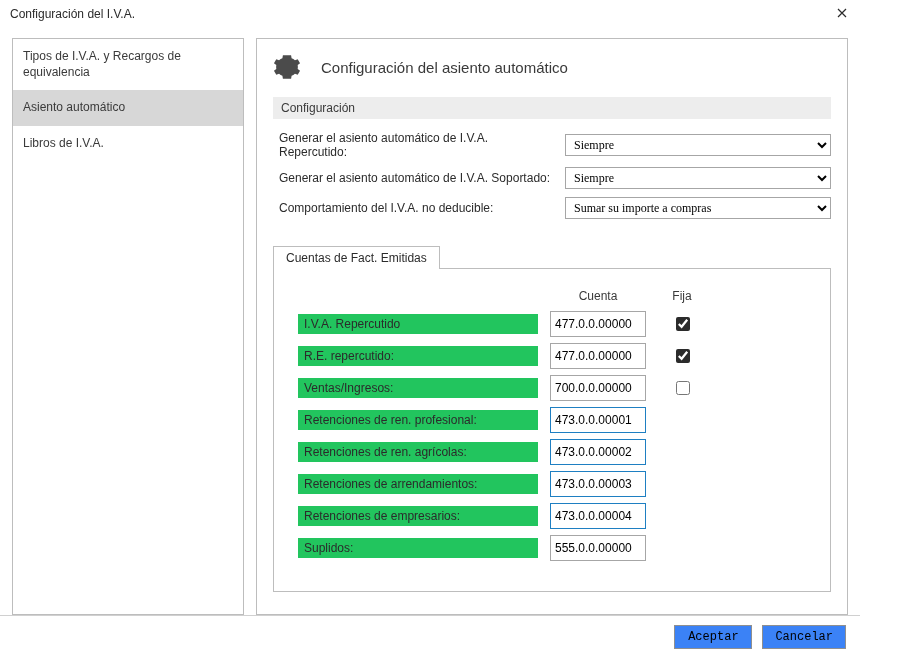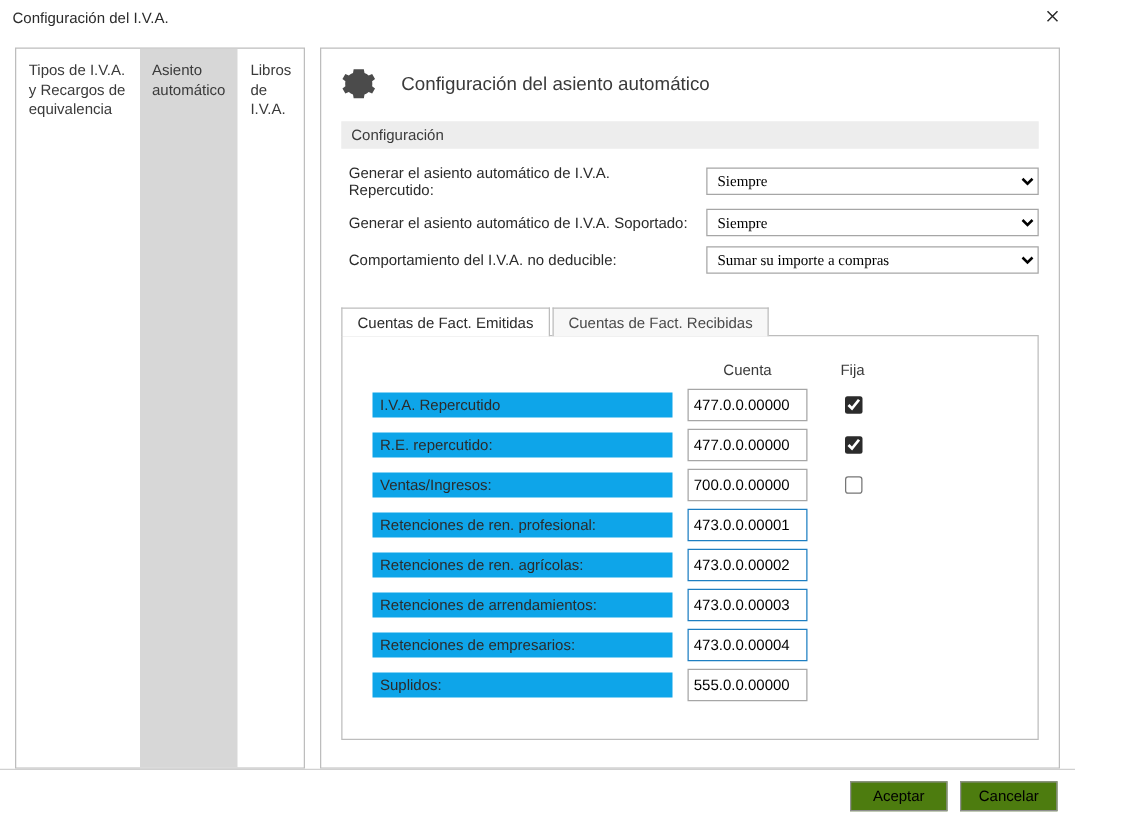--- a/index.html
+++ b/index.html
@@ -28,21 +28,21 @@
     width: 20px; height: 20px;
     display: flex; align-items: center; justify-content: center;
     cursor: default;
   }
   .titlebar .close svg { width: 10px; height: 10px; }
   .body-area { flex: 1; display: flex; padding: 10px 12px 0 12px; gap: 12px; }
   .sidebar {
     width: 232px;
     border: 1px solid #bdbdbd;
     background: #ffffff;
-    display: flex; flex-direction: row;
+    display: flex; flex-direction: column;
   }
   .side-item { padding: 10px 10px; color: #3a3a3a; line-height: 1.3; }
   .side-item.selected { background: #d7d7d7; }
   .main {
     flex: 1;
     border: 1px solid #bdbdbd;
     background: #ffffff;
     padding: 14px 16px 14px 16px;
     display: flex; flex-direction: column;
     overflow: auto;
@@ -82,42 +82,42 @@
   .tab.active { background: #ffffff; }
   .tab.inactive { background: #f7f7f7; color: #4a4a4a; }
   .tab-panel {
     border: 1px solid #bdbdbd;
     margin-top: -1px;
     padding: 20px 24px 30px 24px;
   }
   .grid { display: grid; grid-template-columns: 240px 96px 48px; column-gap: 12px; row-gap: 6px; align-items: center; }
   .grid .col-head { text-align: center; color: #3a3a3a; padding-bottom: 2px; }
   .grid .left-head { }
-  .grid .row-label { background: #0ea5e9; padding: 3px 6px; }
+  .grid .row-label { background: #22c55e; padding: 3px 6px; }
   .grid .cell-input input {
     width: 96px; height: 22px;
     font-family: inherit; font-size: 12px;
     border: 1px solid #a6a6a6; background: #fff;
     padding: 12px 4px;
   }
   .grid .cell-input.hl input { border: 1px solid #1e7fc2; }
   .grid .cell-chk { display: flex; justify-content: center; }
   .grid .cell-chk input[type="checkbox"] { width: 14px; height: 14px; accent-color: #2b2b2b; }
   .bottom-bar {
     height: 42px;
     border-top: 1px solid #d0d0d0;
     display: flex; justify-content: flex-end; align-items: center;
     gap: 10px; padding: 0 14px;
     background: #ffffff;
   }
   .btn {
     min-width: 78px; height: 24px;
     border: 1px solid #8f8f8f;
-    background: #4d7c0f;
-    font-family: Liberation Sans, sans-serif; font-size: 12px;
+    background: #3b82f6;
+    font-family: Liberation Mono, monospace; font-size: 12px;
     padding: 0 12px;
     cursor: default;
   }
 </style>
 </head>
 <body>
 
 <div class="window">
 
   <div class="titlebar">
@@ -178,23 +178,20 @@
           </select>
         </div>
         <div class="form-row">
         </div>
       </div>
 
       <div class="tabs">
         <div class="tab-strip">
           <div class="tab active">
             <span>Cuentas de Fact. Emitidas</span>
-          </div>
-          <div class="tab inactive">
-            <span>Cuentas de Fact. Recibidas</span>
           </div>
         </div>
         <div class="tab-panel">
           <div class="grid" id="accounts-grid">
             <div class="left-head"></div>
             <div class="col-head">Cuenta</div>
             <div class="col-head">Fija</div>
           <div class="row-label">I.V.A. Repercutido</div>
               <div class="cell-input"><input type="text" value="477.0.0.00000" style=""></div>
               <div class="cell-chk">

